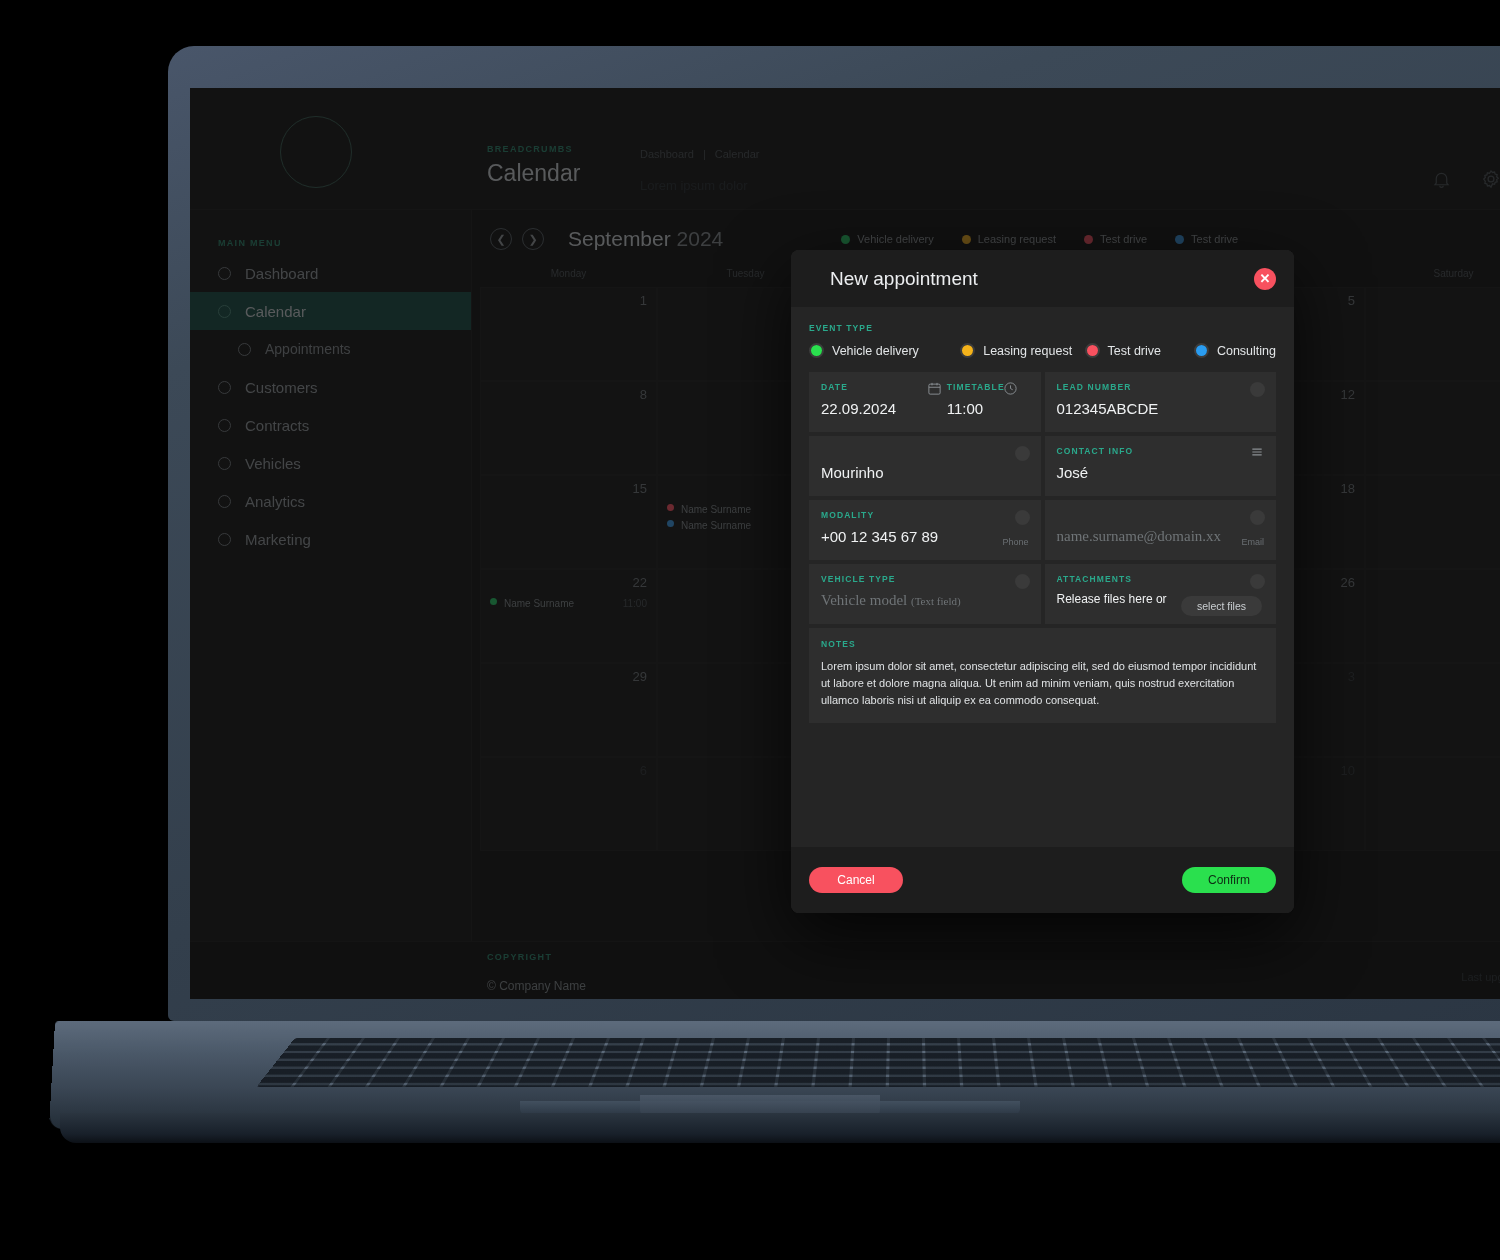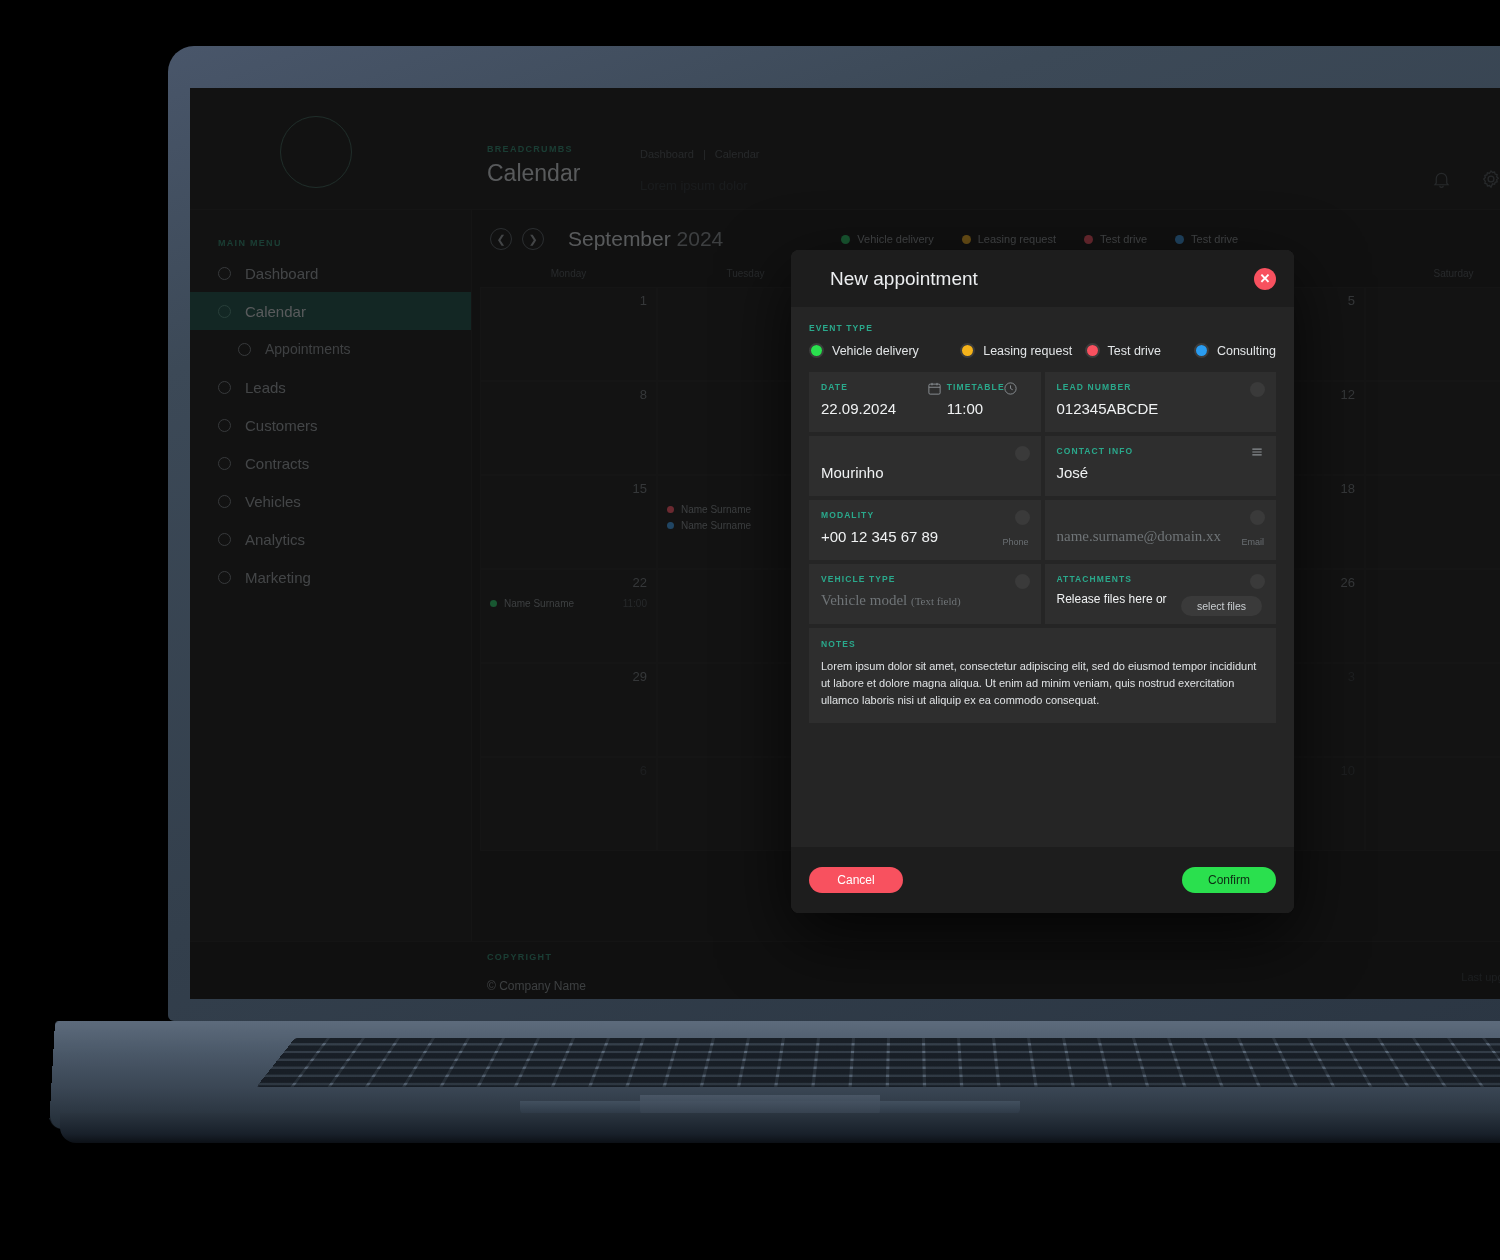--- a/index.html
+++ b/index.html
@@ -143,21 +143,21 @@
 
   .weekdays { display: grid; grid-template-columns: repeat(6, 1fr); padding: 0 8px; }
   .weekdays div { text-align: center; font-size: 10px; color: #4c5155; padding-bottom: 8px; }
   .grid { display: grid; grid-template-columns: repeat(6, 1fr); padding: 0 8px; }
   .cell {
     height: 94px; border: 1px solid #242424; background: #1f1f1f; padding: 6px 9px;
     position: relative;
   }
   .cell .num { position: absolute; right: 9px; top: 5px; font-size: 13px; color: #6b7074; }
   .cell.muted .num { color: #35393c; }
-  .ev { display: flex; align-items: center; gap: 7px; font-size: 10px; color: #7b8084; margin-top: 22px; }
+  .ev { display: flex; align-items: flex-start; gap: 7px; font-size: 10px; color: #7b8084; margin-top: 22px; }
   .ev + .ev { margin-top: 5px; }
   .ev .t { margin-left: auto; color: #4a4f53; }
 
   .footer {
     position: absolute; left: 0; bottom: 0; width: 100%; height: 58px;
     background: #1a1a1a; border-top: 1px solid #232323;
   }
   .foot-copy { position: absolute; left: 297px; top: 10px; }
   .foot-copy .val { font-size: 12px; color: #7b8084; margin-top: 17px; text-align: right; }
   .foot-upd { position: absolute; right: 0; bottom: 16px; font-size: 11px; color: #33383c; white-space: nowrap; }
@@ -279,24 +279,20 @@
             <div class="nav-item active">
               <span class="radio-ring"></span>
               <span>Calendar</span>
             </div>
             <div class="nav-item sub">
               <span class="radio-ring"></span>
               <span>Appointments</span>
             </div>
             <div class="nav-item">
               <span class="radio-ring"></span>
-              <span>Leads</span>
-            </div>
-            <div class="nav-item">
-              <span class="radio-ring"></span>
               <span>Customers</span>
             </div>
             <div class="nav-item">
               <span class="radio-ring"></span>
               <span>Contracts</span>
             </div>
             <div class="nav-item">
               <span class="radio-ring"></span>
               <span>Vehicles</span>
             </div>

